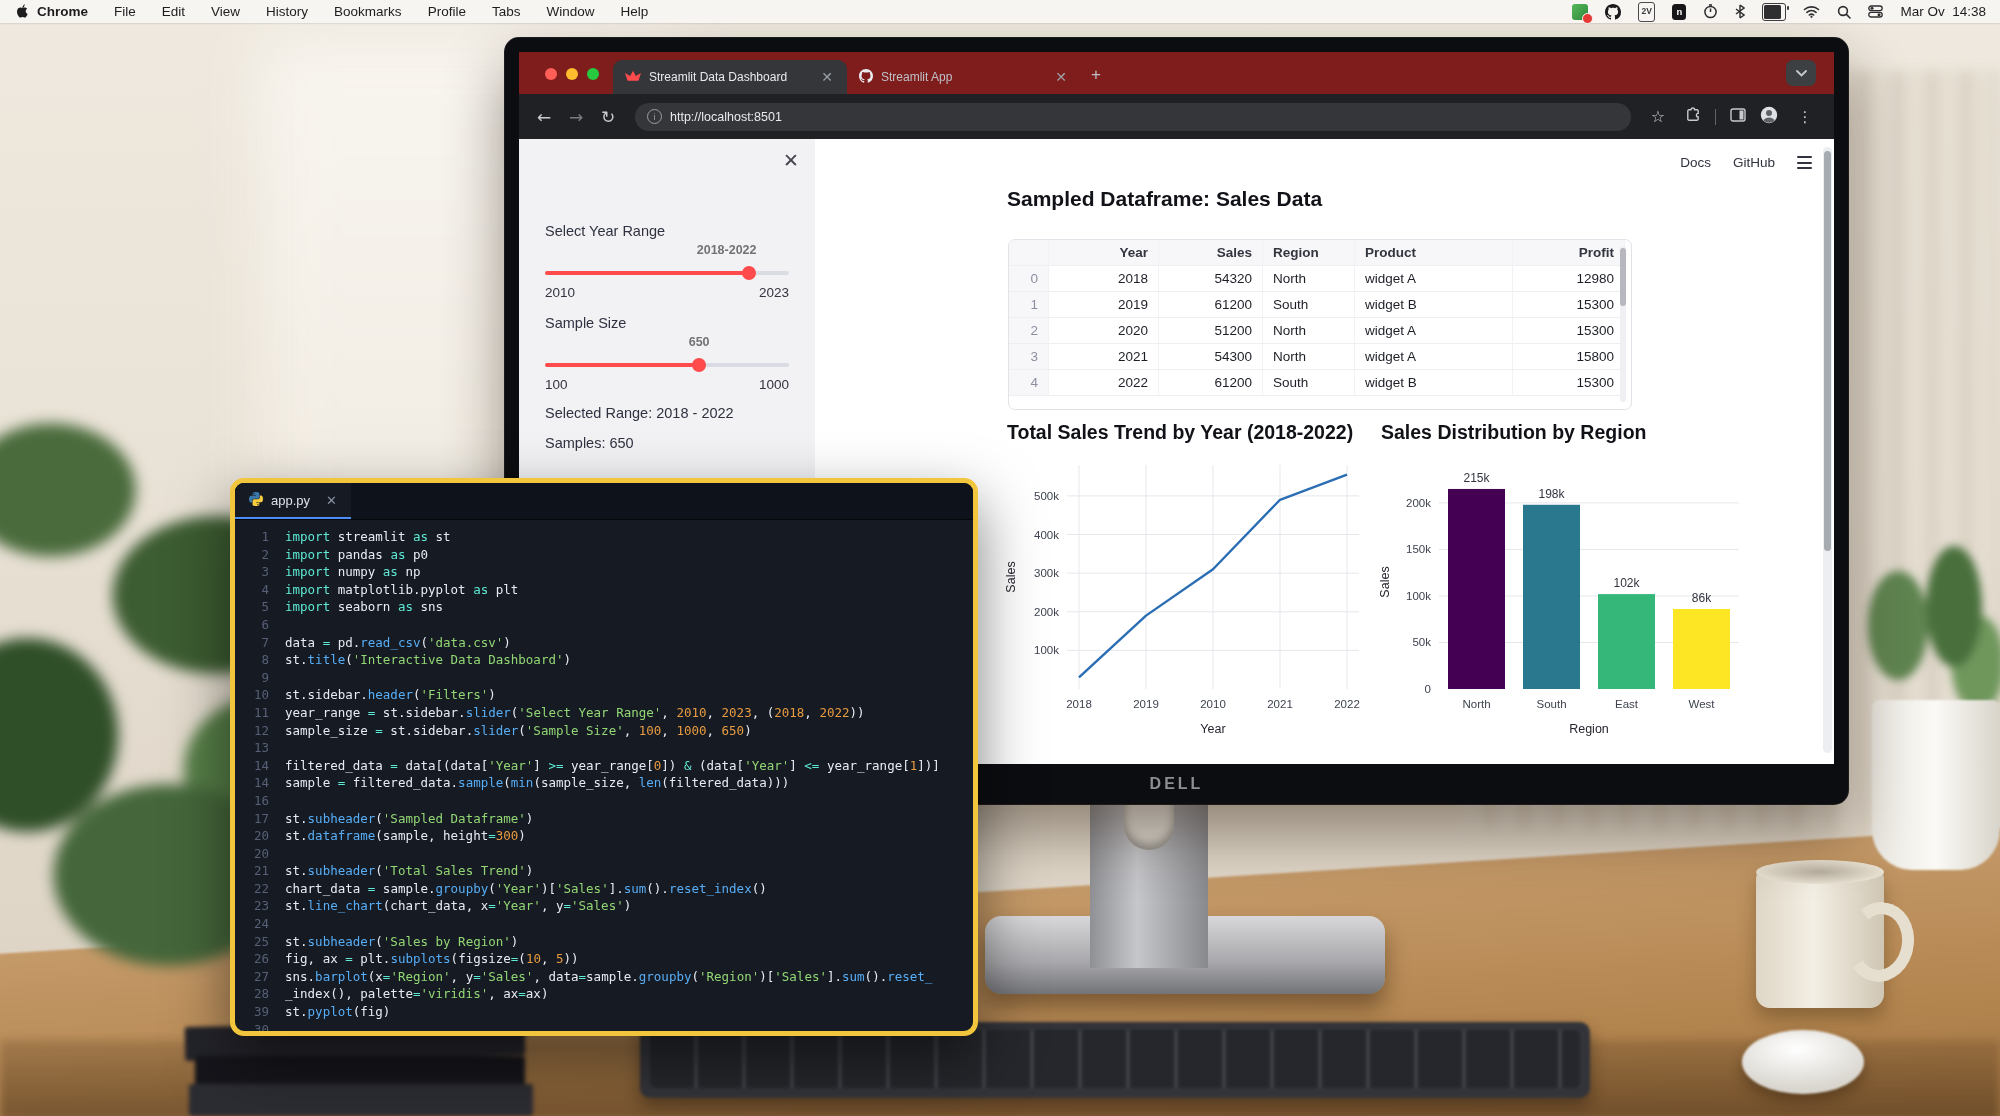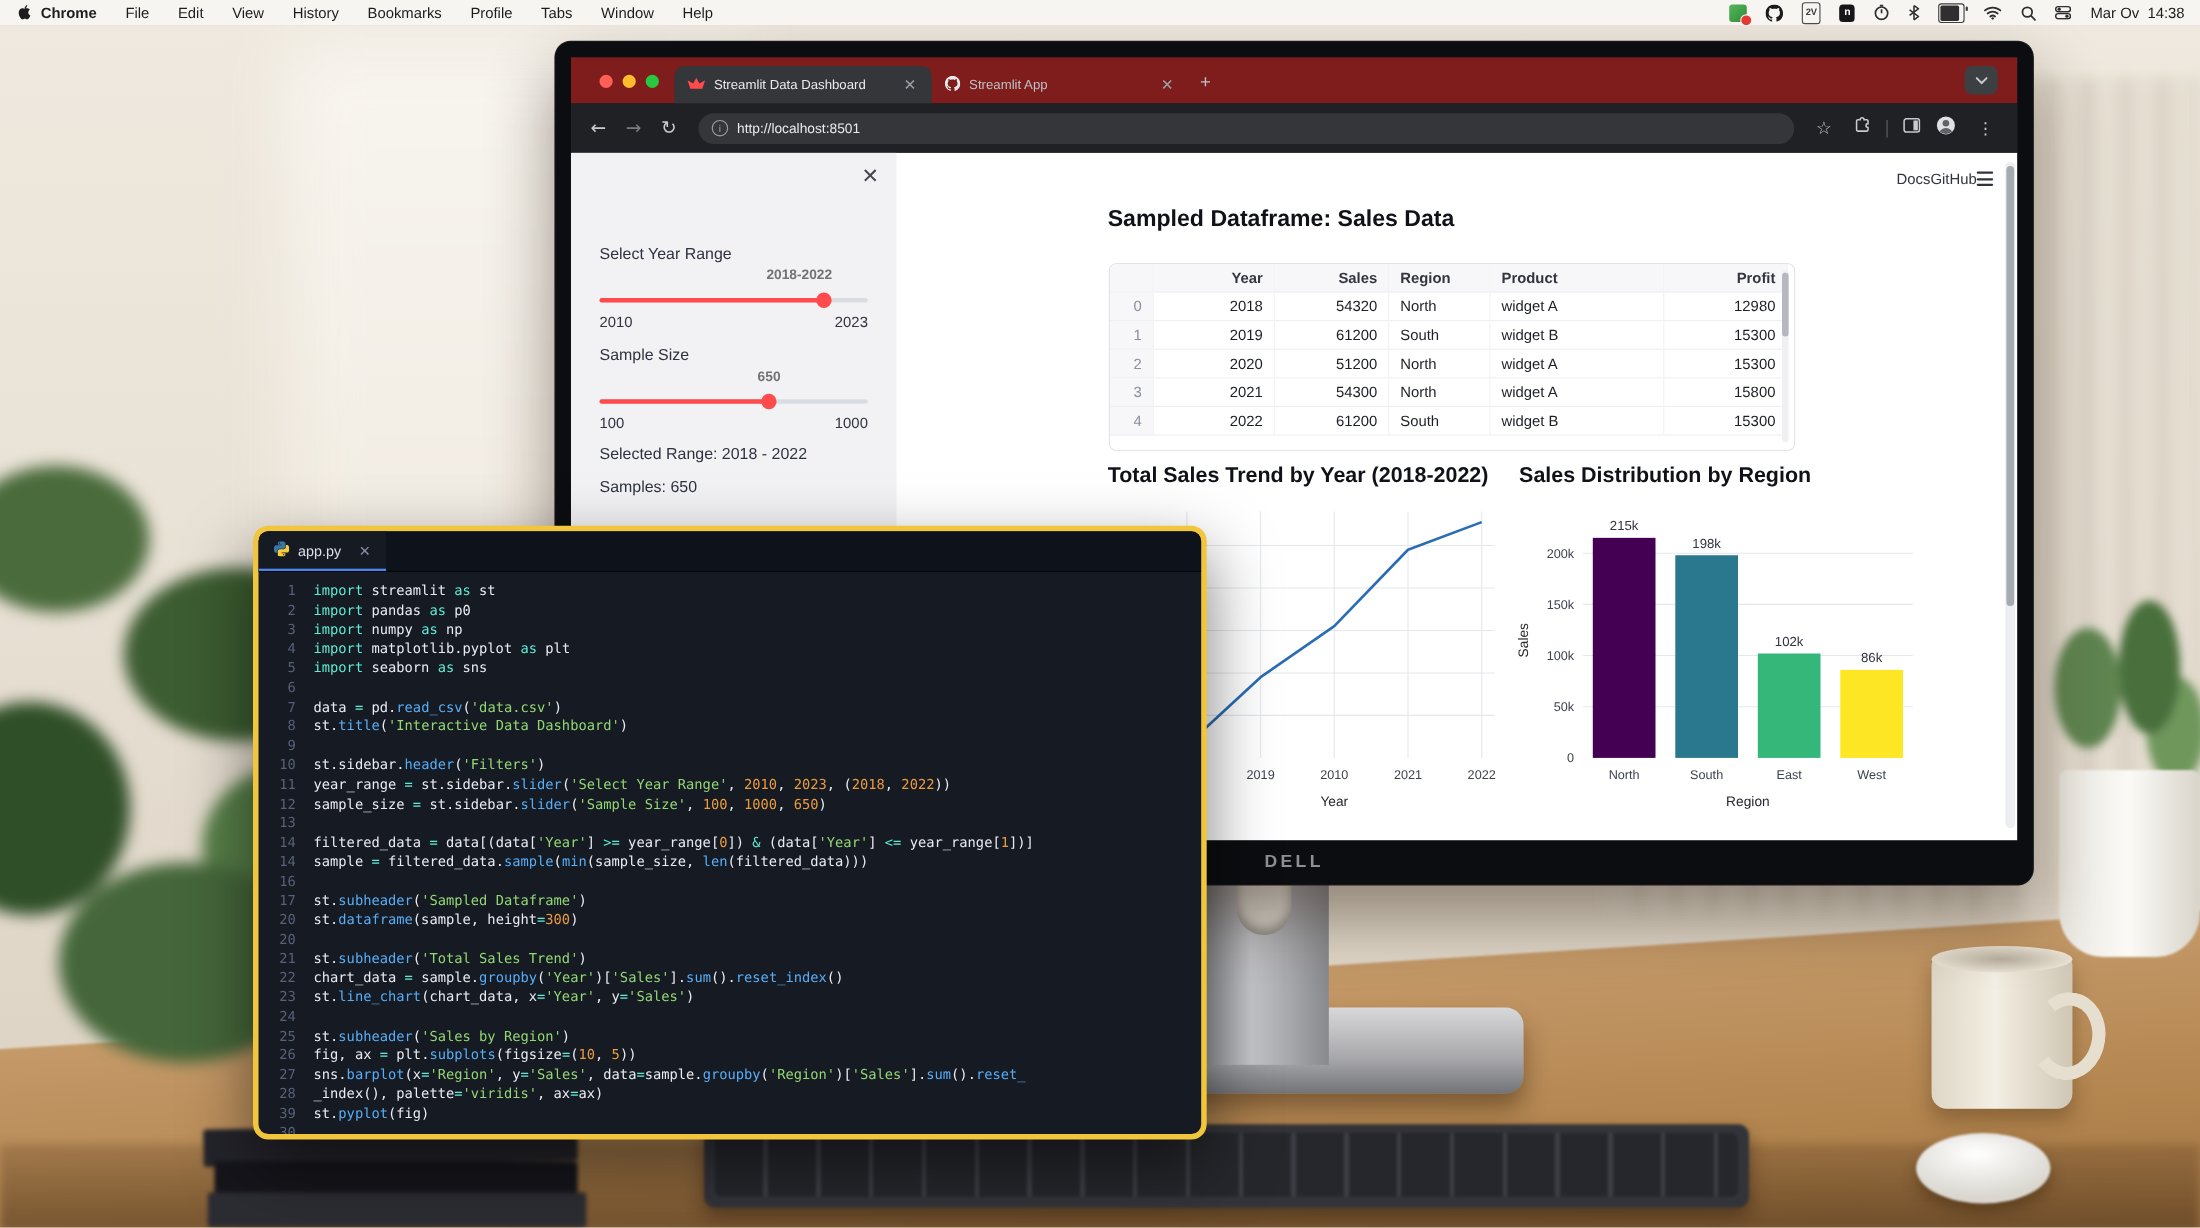--- a/index.html
+++ b/index.html
@@ -113,21 +113,21 @@
   #stSidebar{position:absolute;left:0;top:0;width:296px;height:625px;background:#f2f1f4;}
   #sb-close{position:absolute;right:16px;top:12px;font-size:19px;color:#44474f;line-height:1;}
   .sb-label{position:absolute;left:26px;font-size:14.5px;color:#2f3240;}
   .sb-value{position:absolute;font-size:12.5px;font-weight:700;color:#737373;white-space:nowrap;}
   .sb-track{position:absolute;left:26px;width:244px;height:4px;border-radius:2px;background:#d9dde3;}
   .sb-fill{position:absolute;left:0;top:0;height:4px;border-radius:2px;background:#ff4b4b;}
   .sb-handle{position:absolute;top:-5px;width:14px;height:14px;border-radius:50%;background:#ff4b4b;}
   .sb-minmax{position:absolute;left:26px;width:244px;display:flex;justify-content:space-between;
     font-size:13.5px;color:#31333f;}
   .sb-text{position:absolute;left:26px;font-size:14.5px;color:#2f3240;}
-  #stHeader{position:absolute;right:22px;top:16px;display:flex;align-items:center;font-size:13.5px;color:#31333f;}
+  #stHeader{position:absolute;right:22px;top:16px;display:flex;align-items:center;gap:22px;font-size:13.5px;color:#31333f;}
   .hamburger{display:flex;flex-direction:column;gap:3.5px;}
   .hamburger i{width:15px;height:2px;background:#31333f;border-radius:1px;}
   #df-title{position:absolute;left:488px;top:48px;font-size:21px;font-weight:700;color:#101218;}
   #dfwrap{position:absolute;left:489px;top:100px;width:622px;height:169px;border:1px solid #e2e2e8;
     border-radius:7px;overflow:hidden;background:#fff;font-size:13.5px;}
   #dfgrid{display:grid;grid-template-columns:40px 110px 104px 92px 158px 112px;}
   #dfgrid .c{padding:5px 10px;border-bottom:1px solid #efeff3;border-right:1px solid #f2f2f6;
     white-space:nowrap;overflow:hidden;color:#1d1f27;}
   #dfgrid .hd{background:#f7f7fa;font-weight:700;color:#33353f;}
   #dfgrid .idx{background:#f7f7fa;color:#8b8fa0;text-align:right;}
@@ -135,21 +135,21 @@
   #df-scroll{position:absolute;right:5px;top:6px;width:6px;height:156px;border-radius:3px;background:#f0f0f3;}
   #df-scroll .thumb{position:absolute;left:0;top:2px;width:6px;height:58px;border-radius:3px;background:#b6b7bf;}
   .chart-title{position:absolute;top:282px;font-size:19.5px;font-weight:700;color:#101218;white-space:nowrap;}
   #lc-title{left:488px;}
   #bc-title{left:862px;}
   #lineChart{position:absolute;left:482px;top:312px;width:372px;height:296px;}
   #barChart{position:absolute;left:858px;top:312px;width:372px;height:296px;}
   #pageScroll{position:absolute;right:2px;top:8px;width:9px;height:606px;border-radius:5px;background:#eceef1;}
   #pageScroll .thumb{position:absolute;left:1px;top:4px;width:7px;height:400px;border-radius:4px;background:#a6aab1;}
   
-  #editor{position:absolute;left:230px;top:478px;width:867px;height:558px;z-index:50;box-sizing:border-box;
+  #editor{position:absolute;left:230px;top:478px;width:748px;height:558px;z-index:50;box-sizing:border-box;
     border:5px solid #f2c63c;border-radius:14px;background:#151a23;
     box-shadow:0 24px 60px rgba(0,0,0,.5);overflow:hidden;}
   #ed-tabbar{height:36px;background:#0e121a;display:flex;align-items:stretch;border-bottom:1px solid #05070b;}
   #ed-tab{display:flex;align-items:center;gap:8px;padding:0 14px;background:#151a23;
     border-bottom:2px solid #4c8df6;color:#dde1ea;font-size:13px;}
   #ed-tab .close{color:#8a91a3;font-size:13px;margin-left:8px;}
   #codeLines{padding:8px 0 0 0;font-family:"DejaVu Sans Mono",monospace;font-size:12.5px;line-height:17.6px;}
   .cl{display:flex;white-space:pre;}
   .cl .ln{width:34px;text-align:right;color:#576077;flex:0 0 34px;margin-right:16px;user-select:none;}
   .tk-t{color:#e9ebf2}.tk-k{color:#5eead4}.tk-f{color:#57aef7}.tk-s{color:#93d774}.tk-n{color:#e99b3f}

